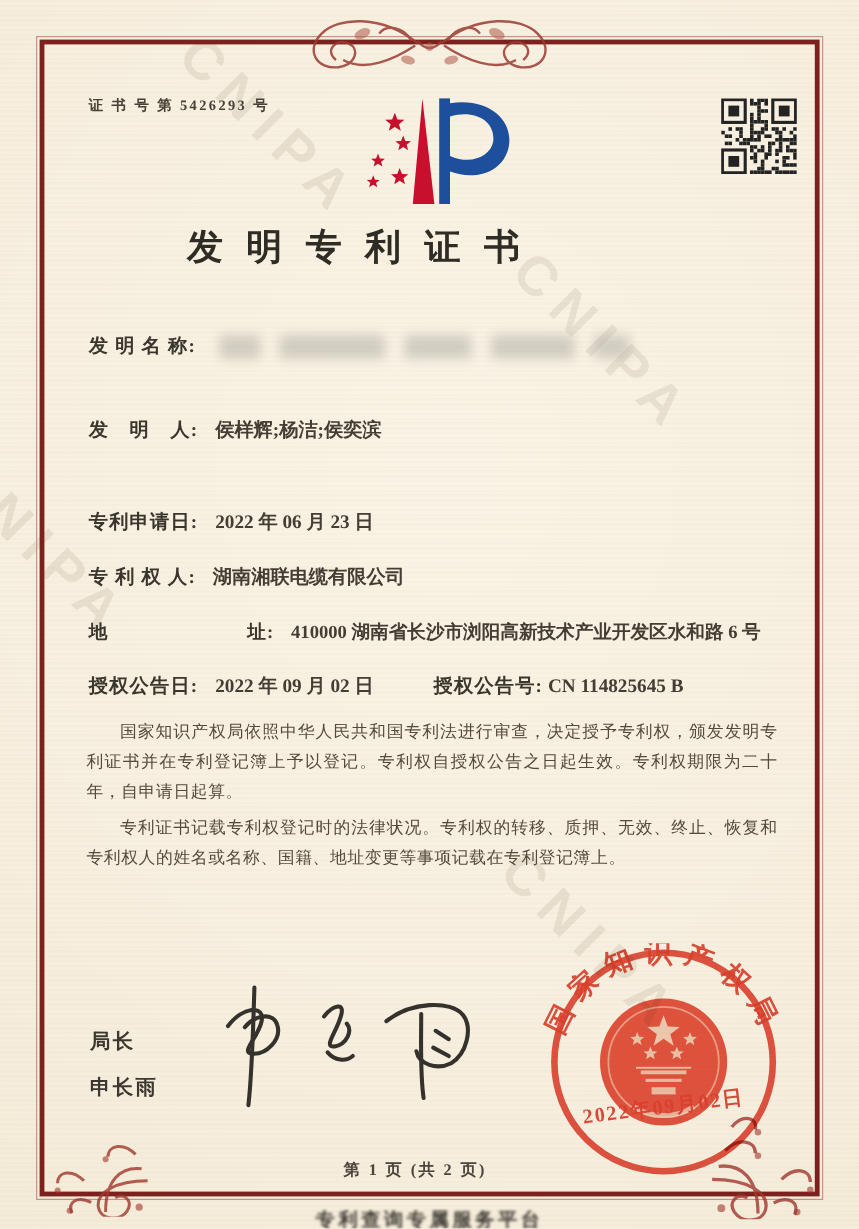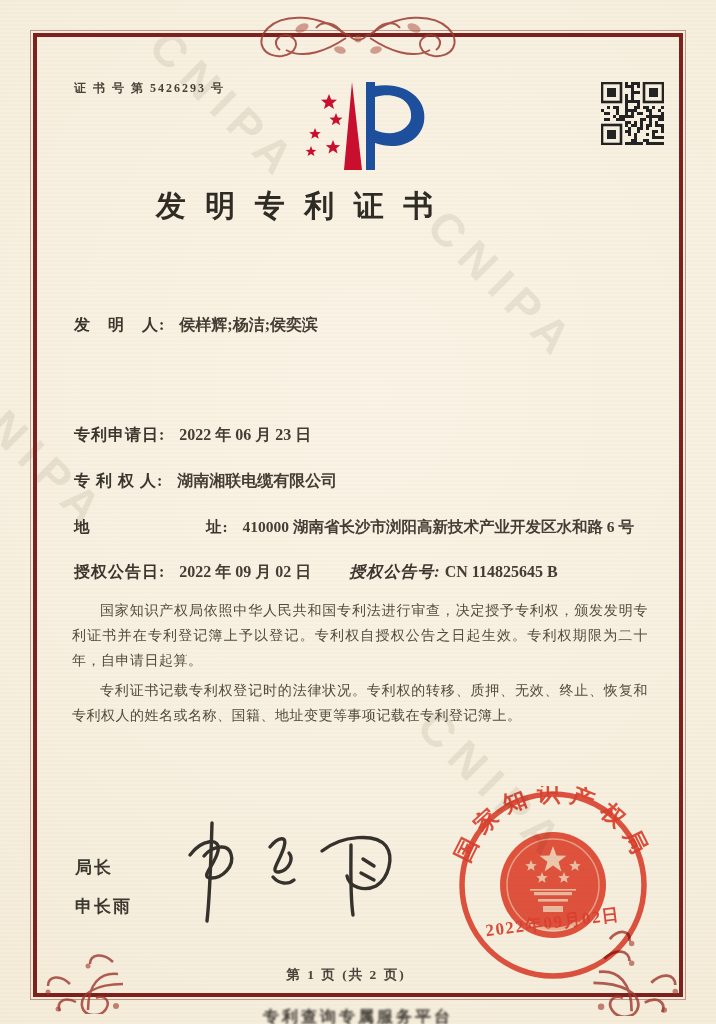--- a/index.html
+++ b/index.html
@@ -40,21 +40,21 @@
     text-align:center;font-size:30px;font-weight:700;color:#2f2b25;
     letter-spacing:6px;
   }
   .row{
     position:absolute;left:74px;width:584px;z-index:3;
     font-size:16px;color:#3f3a31;white-space:nowrap;
   }
   .row .label{font-weight:700;letter-spacing:1px;color:#3b362d;}
   .row .value{font-weight:600;margin-left:10px;color:#433d33;}
   .row .value2{font-weight:700;color:#433d33;}
-  .row .label2{font-weight:700;letter-spacing:1px;color:#3b362d;margin-left:34px;font-style:italic;}
+  .row .label2{font-weight:700;letter-spacing:1px;color:#3b362d;margin-left:46px;}
   .redacted{display:inline-block;vertical-align:middle;margin-left:16px;}
   .redacted i{
     display:inline-block;height:20px;background:#b3afa6;border-radius:2px;
     filter:blur(5px);opacity:.55;margin-right:16px;vertical-align:middle;
   }
   .paras{
     position:absolute;left:72px;top:598px;width:576px;z-index:3;
     font-size:14px;line-height:1.8;color:#544a3c;letter-spacing:.5px;
   }
   .paras p{margin:0 0 4px 0;text-indent:2em;text-align:justify;}
@@ -291,22 +291,28 @@
         <rect x="1" y="1" width="19" height="19" fill="none" stroke="#232323" stroke-width="2.6"></rect>
         <rect x="6" y="6" width="9" height="9" fill="#232323"></rect>
         <rect x="43" y="1" width="19" height="19" fill="none" stroke="#232323" stroke-width="2.6"></rect>
         <rect x="48" y="6" width="9" height="9" fill="#232323"></rect>
         <rect x="1" y="43" width="19" height="19" fill="none" stroke="#232323" stroke-width="2.6"></rect>
         <rect x="6" y="48" width="9" height="9" fill="#232323"></rect>
       </svg></div>
 
   <div class="title">发 明 专 利 证 书</div>
 
-
-  <div class="row" style="top:315px">
+  <div class="row" style="top:278px">
+    <span class="label">发 明 名 称:</span>
+    <span class="redacted">
+      <i style="width:34px"></i><i style="width:88px"></i><i style="width:56px"></i><i style="width:70px"></i><i style="width:30px;margin-right:0"></i>
+    </span>
+  </div>
+
+  <div class="row" style="top:348px">
     <span class="label">发　明　人:</span>
     <span class="value">侯样辉;杨洁;侯奕滨</span>
   </div>
 
 
   <div class="row" style="top:425px">
     <span class="label">专利申请日:</span>
     <span class="value">2022 年 06 月 23 日</span>
   </div>
 

